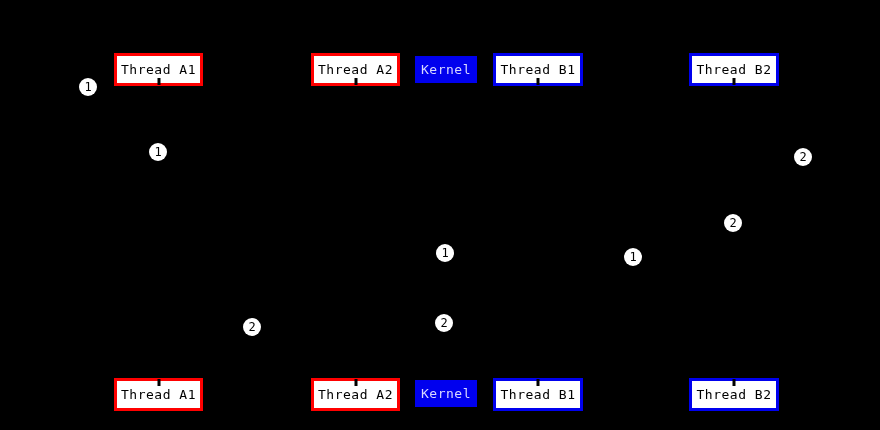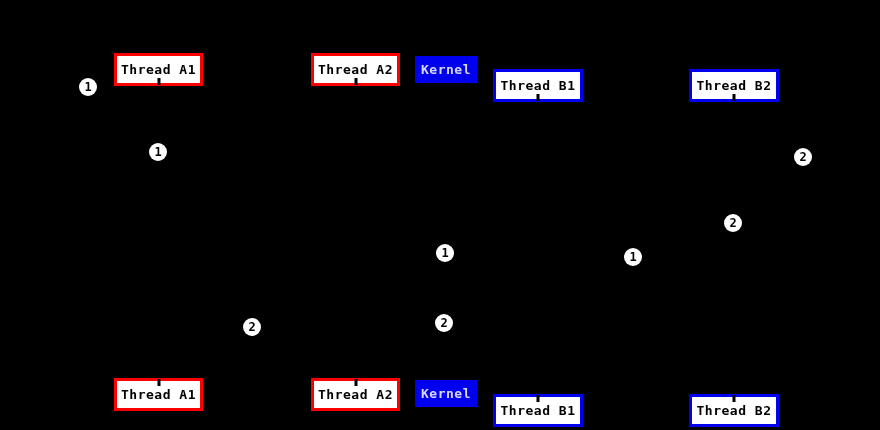--- a/index.html
+++ b/index.html
@@ -7,34 +7,33 @@
     padding: 0;
     background: #000;
   }
   #diagram {
     position: relative;
     width: 880px;
     height: 430px;
     background: var(--bg, #000);
     overflow: hidden;
     font-family: "DejaVu Sans Mono", monospace;
-    font-weight: bold;
   }
   .actor {
     position: absolute;
     box-sizing: border-box;
     height: 33px;
     background: var(--boxfill, #fff);
     border: 3px solid #fff;
     display: flex;
     align-items: center;
     justify-content: center;
   }
   .actor.red  { border-color: var(--red, #f00); }
-  .actor.blue { border-color: var(--blue, #00e); margin-top: 16px; }
+  .actor.blue { border-color: var(--blue, #00e); }
   .actor.kernel {
     border: none;
     background: var(--blue, #00e);
     height: 27px;
   }
   .actor-label {
     font-size: 13px;
     letter-spacing: 0.04em;
     color: var(--boxtext, #000);
     white-space: pre;

